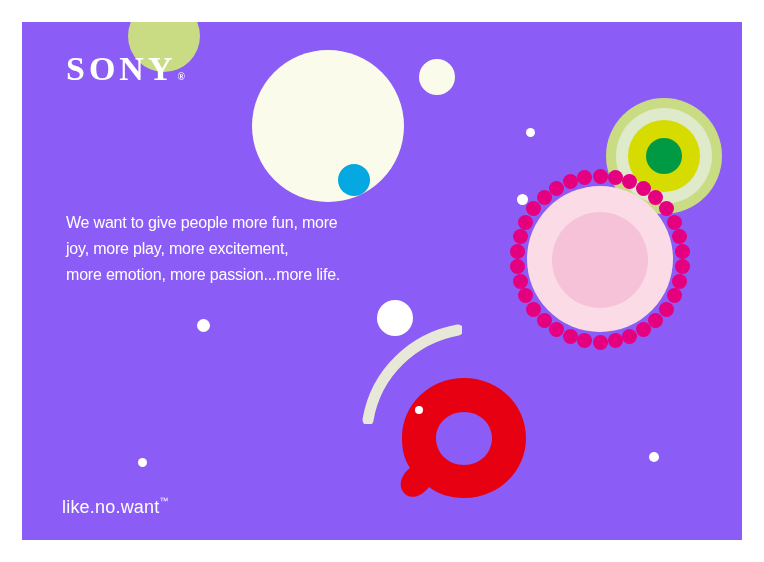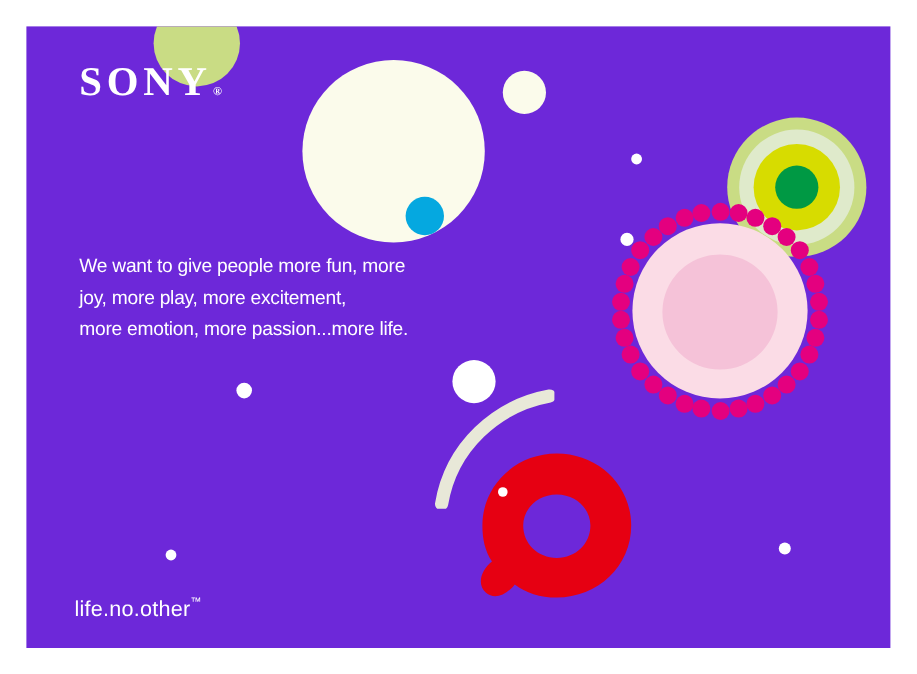--- a/index.html
+++ b/index.html
@@ -19,21 +19,21 @@
     height: 562px;
     background: #ffffff;
   }
   
   #panel {
     position: absolute;
     left: 22px;
     top: 22px;
     width: 720px;
     height: 518px;
-    background: #6d28d9;
+    background: #8b5cf6;
     overflow: hidden;
   }
   
   .circle {
     position: absolute;
     border-radius: 50%;
   }
   .dot {
     position: absolute;
     border-radius: 50%;
@@ -237,16 +237,16 @@
         <div class="dot" style="left: 116px; top: 436px; width: 9px; height: 9px;"></div>
         <div class="dot" style="left: 627px; top: 430px; width: 10px; height: 10px;"></div>
       </div>
 
     <div id="sony-logo"><span>SONY</span><span class="reg">®</span></div>
 
     <div id="headline">We want to give people more fun, more
 joy, more play, more excitement,
 more emotion, more passion...more life.</div>
 
-    <div id="tagline"><span>life.no.other</span><span class="tm">™</span></div>
+    <div id="tagline"><span>like.no.want</span><span class="tm">™</span></div>
 
   </div>
 </div>
 
 </body></html>

